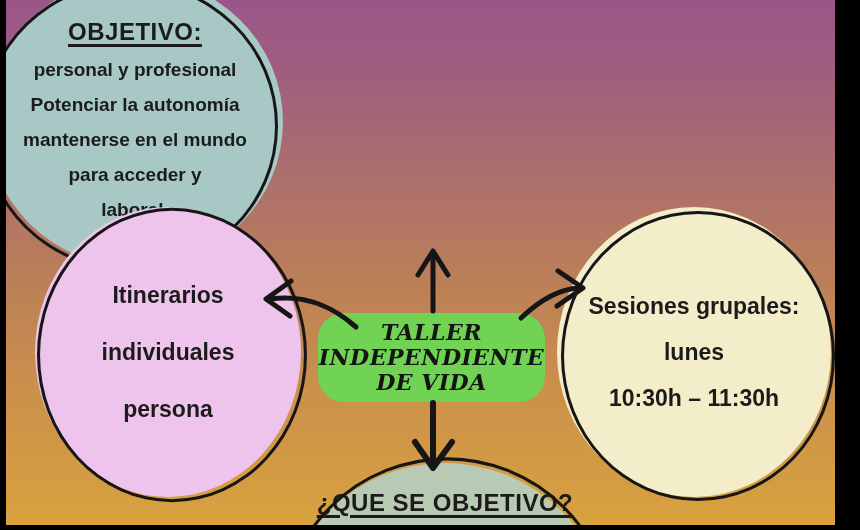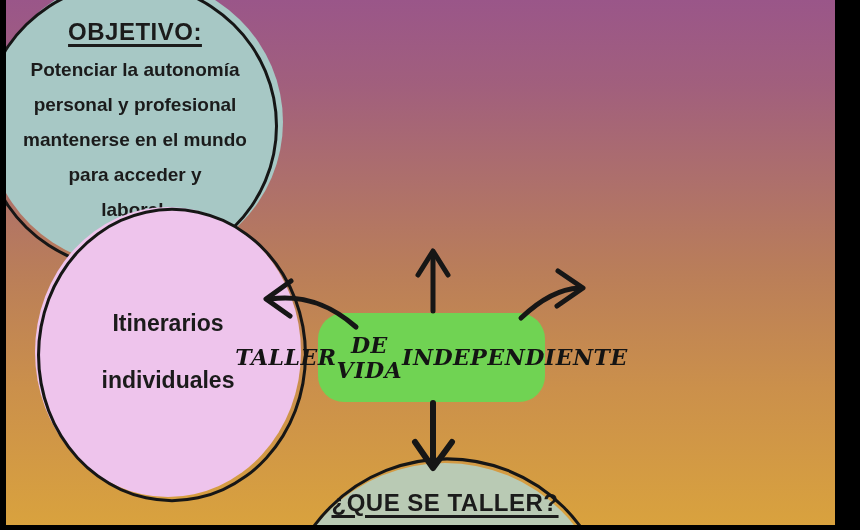--- a/index.html
+++ b/index.html
@@ -73,20 +73,21 @@
   .node-what { justify-content: flex-start; padding-top: 26px; box-sizing: border-box; }
 
   
   .center-box {
     position: absolute;
     left: 312px; top: 313px;
     width: 227px; height: 89px;
     background: #70d353;
     border-radius: 26px;
     display: flex;
+    flex-direction: column;
     align-items: center;
     justify-content: center;
     text-align: center;
   }
   .center-box .box-line {
     font-family: "DejaVu Serif", serif;
     font-style: italic;
     font-weight: 700;
     font-size: 22px;
     line-height: 25px;
@@ -103,41 +104,47 @@
 </style>
 </head>
 <body>
 
 <div class="stage">
 
   <div class="canvas">
 
     <div class="node node-objective">
       <div class="node-title">OBJETIVO:</div>
+      <div class="node-line">personal y profesional</div>
       <div class="node-line">Potenciar la autonomía</div>
-      <div class="node-line">personal y profesional</div>
       <div class="node-line">mantenerse en el mundo</div>
       <div class="node-line">para acceder y</div>
       <div class="node-line">laboral.</div>
     </div>
 
     <div class="node node-itineraries">
       <div class="node-line">Itinerarios</div>
       <div class="node-line">individuales</div>
+      <div class="node-line">persona</div>
     </div>
 
+    <div class="node node-sessions">
+      <div class="node-line">Sesiones grupales:</div>
+      <div class="node-line">lunes</div>
+      <div class="node-line">10:30h – 11:30h</div>
+    </div>
 
     <div class="node node-what">
-      <div class="node-title">¿QUE SE TALLER?</div>
+      <div class="node-title">¿QUE SE OBJETIVO?</div>
     </div>
 
     <div class="center-box">
       <div class="box-line">TALLER</div>
+      <div class="box-line">INDEPENDIENTE</div>
       <div class="box-line">DE VIDA</div>
-      <div class="box-line">INDEPENDIENTE</div>
     </div>
 
     <svg class="arrows" viewBox="0 0 829 525" xmlns="http://www.w3.org/2000/svg" fill="none" stroke="#161616" stroke-linecap="round" stroke-linejoin="round">
 
       <g>
         <path d="M 427 311 L 427 254" stroke-width="5"></path>
         <path d="M 412 275 L 427 251 L 442 275" stroke-width="5"></path>
       </g>
 
       <g>

